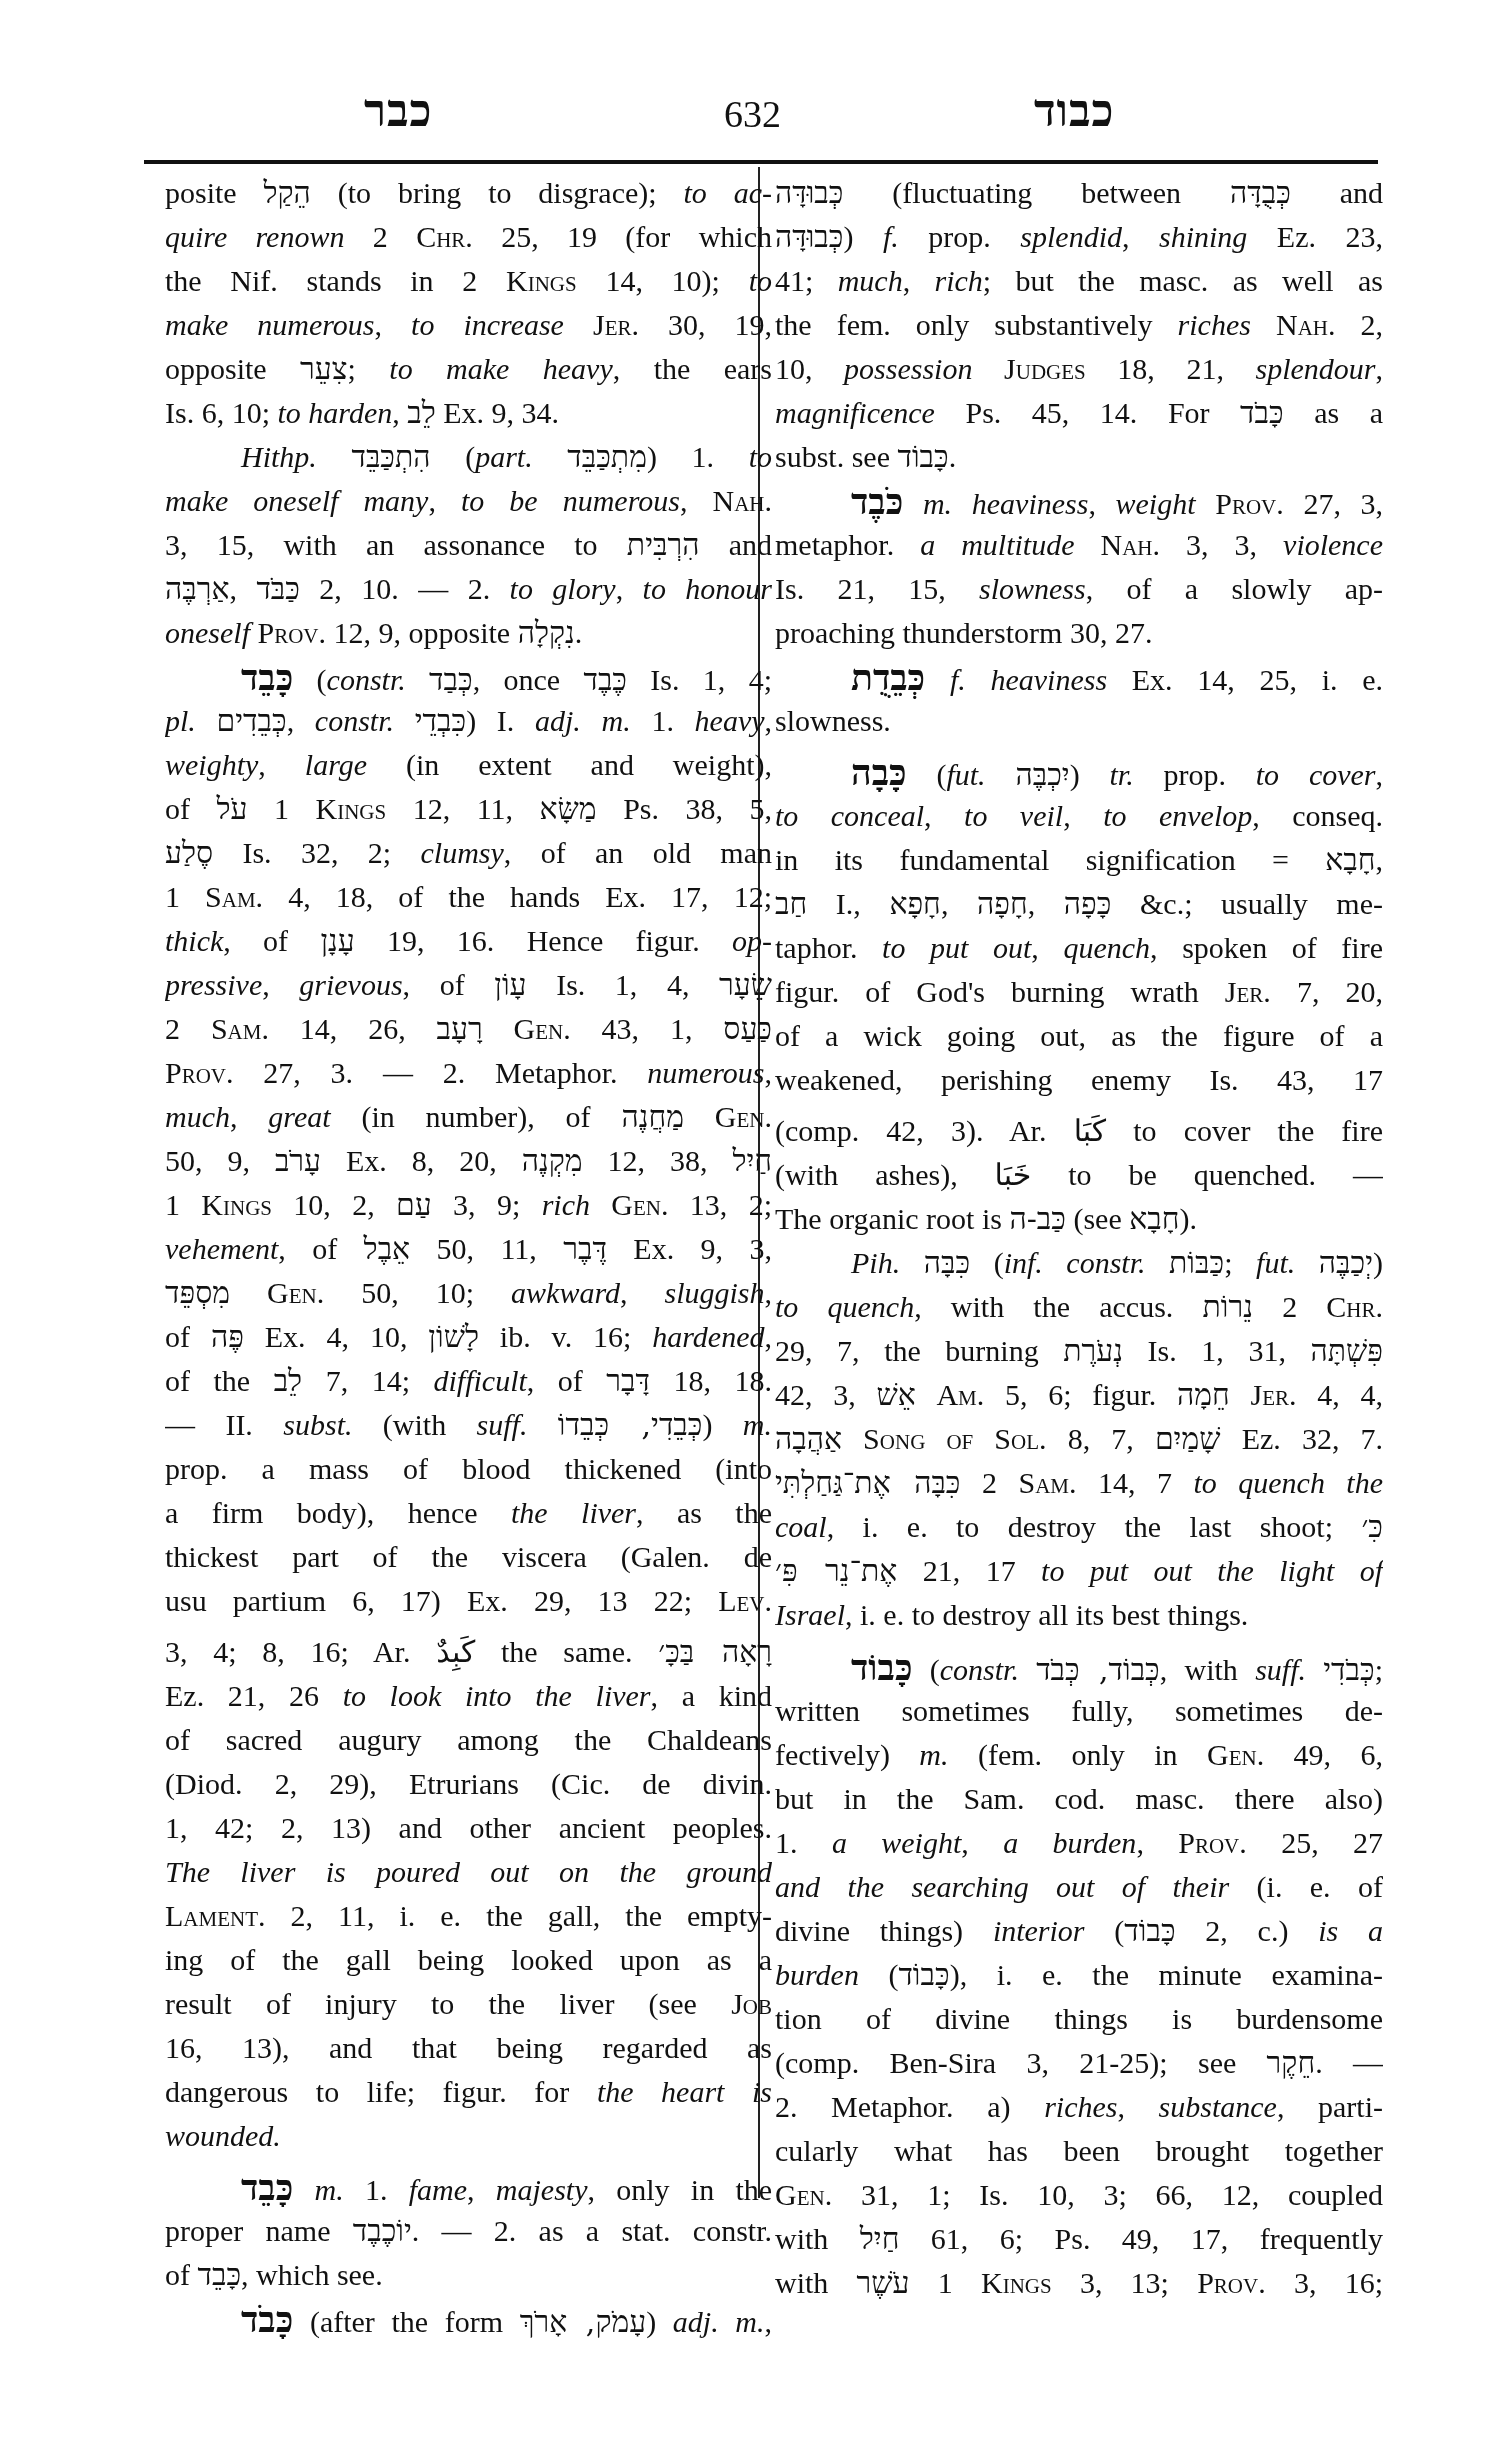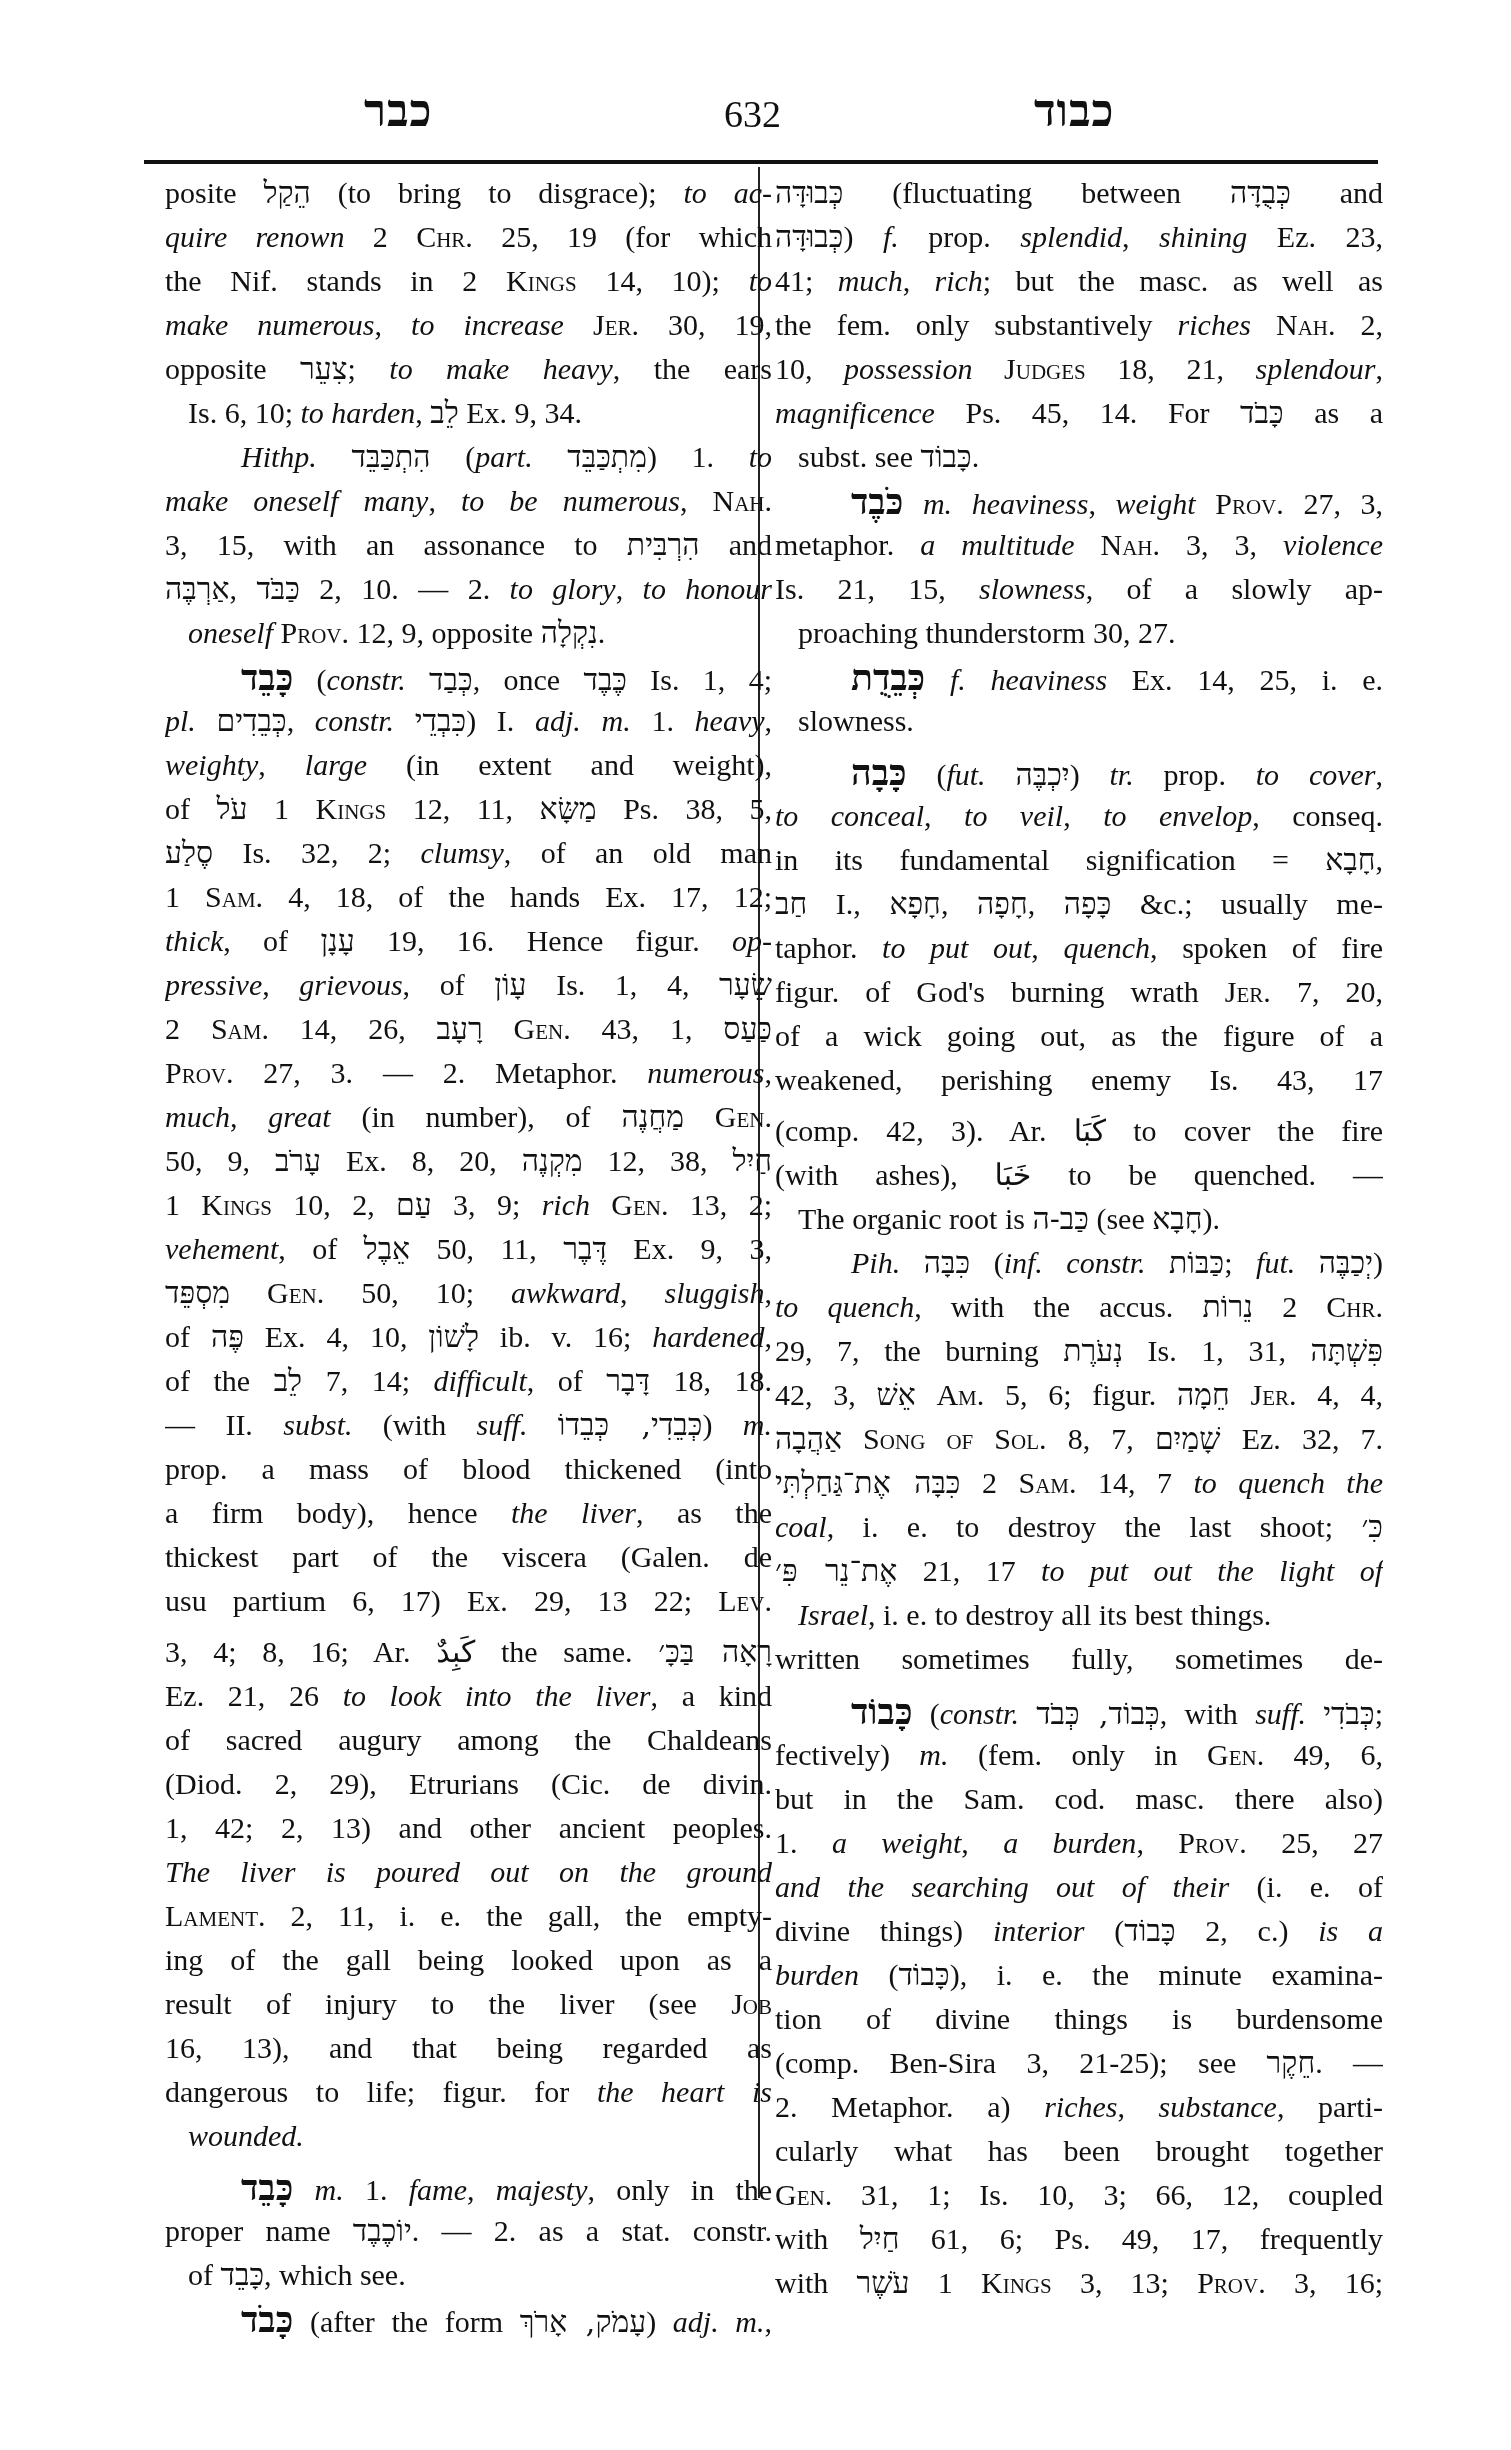--- a/index.html
+++ b/index.html
@@ -10,21 +10,21 @@
   .hw.left { left: 220px; }
   .hw.right { left: 890px; }
   .pageno { position: absolute; left: 580px; top: 7.2px; font-size: 38px; }
   .rule { position: absolute; left: 144px; top: 160px; width: 1234px; height: 3.6px; background: #111; }
   .colsep { position: absolute; left: 758px; top: 167px; width: 1.8px; height: 2031px; background: #222; }
   .col { position: absolute; top: 171px; width: 607px; }
   .col.left { left: 165px; }
   .col.right { left: 775px; width: 608px; }
   .line { height: 44px; line-height: 44px; font-size: 30px; white-space: nowrap;
           text-align: justify; text-align-last: justify; overflow: hidden; }
-  .line.last { text-align-last: left; margin-left: 23px; }
+  .line.last { text-align-last: left; }
   .line.indent { padding-left: 76px; }
   .line.gap { margin-top: 7.2px; }
   .he { font-family: "DejaVu Serif", serif; direction: rtl; unicode-bidi: isolate; }
   .he.big { font-size: 36px; font-weight: bold; }
   i, .it { font-style: italic; }
   .sc { font-variant: small-caps; }
 </style>
 </head>
 <body>
 
@@ -114,22 +114,22 @@
     <div class="line last">The organic root is <span class="he">כַּב-ה</span> (see <span class="he">חָבָא</span>).</div>
     <div class="line indent"><i>Pih.</i> <span class="he">כִּבָּה</span> (<i>inf. constr.</i> <span class="he">כַּבּוֹת</span>; <i>fut.</i> <span class="he">יְכַבֶּה</span>)</div>
     <div class="line"><i>to quench</i>, with the accus. <span class="he">נֵרוֹת</span> 2 <span class="sc">Chr.</span></div>
     <div class="line">29, 7, the burning <span class="he">נְעֹרֶת</span> Is. 1, 31, <span class="he">פִּשְׁתָּה</span></div>
     <div class="line">42, 3, <span class="he">אֵשׁ</span> <span class="sc">Am.</span> 5, 6; figur. <span class="he">חֵמָה</span> <span class="sc">Jer.</span> 4, 4,</div>
     <div class="line"><span class="he">אַהֲבָה</span> <span class="sc">Song of Sol.</span> 8, 7, <span class="he">שָׁמַיִם</span> Ez. 32, 7.</div>
     <div class="line"><span class="he">כִּבָּה אֶת־גַּחַלְתִּי</span> 2 <span class="sc">Sam.</span> 14, 7 <i>to quench the</i></div>
     <div class="line"><i>coal</i>, i. e. to destroy the last shoot; <span class="he">כִּ׳</span></div>
     <div class="line"><span class="he">אֶת־נֵר פִּ׳</span> 21, 17 <i>to put out the light of</i></div>
     <div class="line last"><i>Israel</i>, i. e. to destroy all its best things.</div>
+    <div class="line indent gap"><span class="he big">כָּבוֹד</span> (<i>constr.</i> <span class="he">כְּבוֹד, כְּבֹד</span>, with <i>suff.</i> <span class="he">כְּבֹדִי</span>;</div>
     <div class="line">written sometimes fully, sometimes de-</div>
-    <div class="line indent gap"><span class="he big">כָּבוֹד</span> (<i>constr.</i> <span class="he">כְּבוֹד, כְּבֹד</span>, with <i>suff.</i> <span class="he">כְּבֹדִי</span>;</div>
     <div class="line">fectively) <i>m.</i> (fem. only in <span class="sc">Gen.</span> 49, 6,</div>
     <div class="line">but in the Sam. cod. masc. there also)</div>
     <div class="line">1. <i>a weight</i>, <i>a burden</i>, <span class="sc">Prov.</span> 25, 27</div>
     <div class="line"><i>and the searching out of their</i> (i. e. of</div>
     <div class="line">divine things) <i>interior</i> (<span class="he">כָּבוֹד</span> 2, c.) <i>is a</i></div>
     <div class="line"><i>burden</i> (<span class="he">כָּבוֹד</span>), i. e. the minute examina-</div>
     <div class="line">tion of divine things is burdensome</div>
     <div class="line">(comp. Ben-Sira 3, 21-25); see <span class="he">חֵקֶר</span>. —</div>
     <div class="line">2. Metaphor. a) <i>riches</i>, <i>substance</i>, parti-</div>
     <div class="line">cularly what has been brought together</div>

